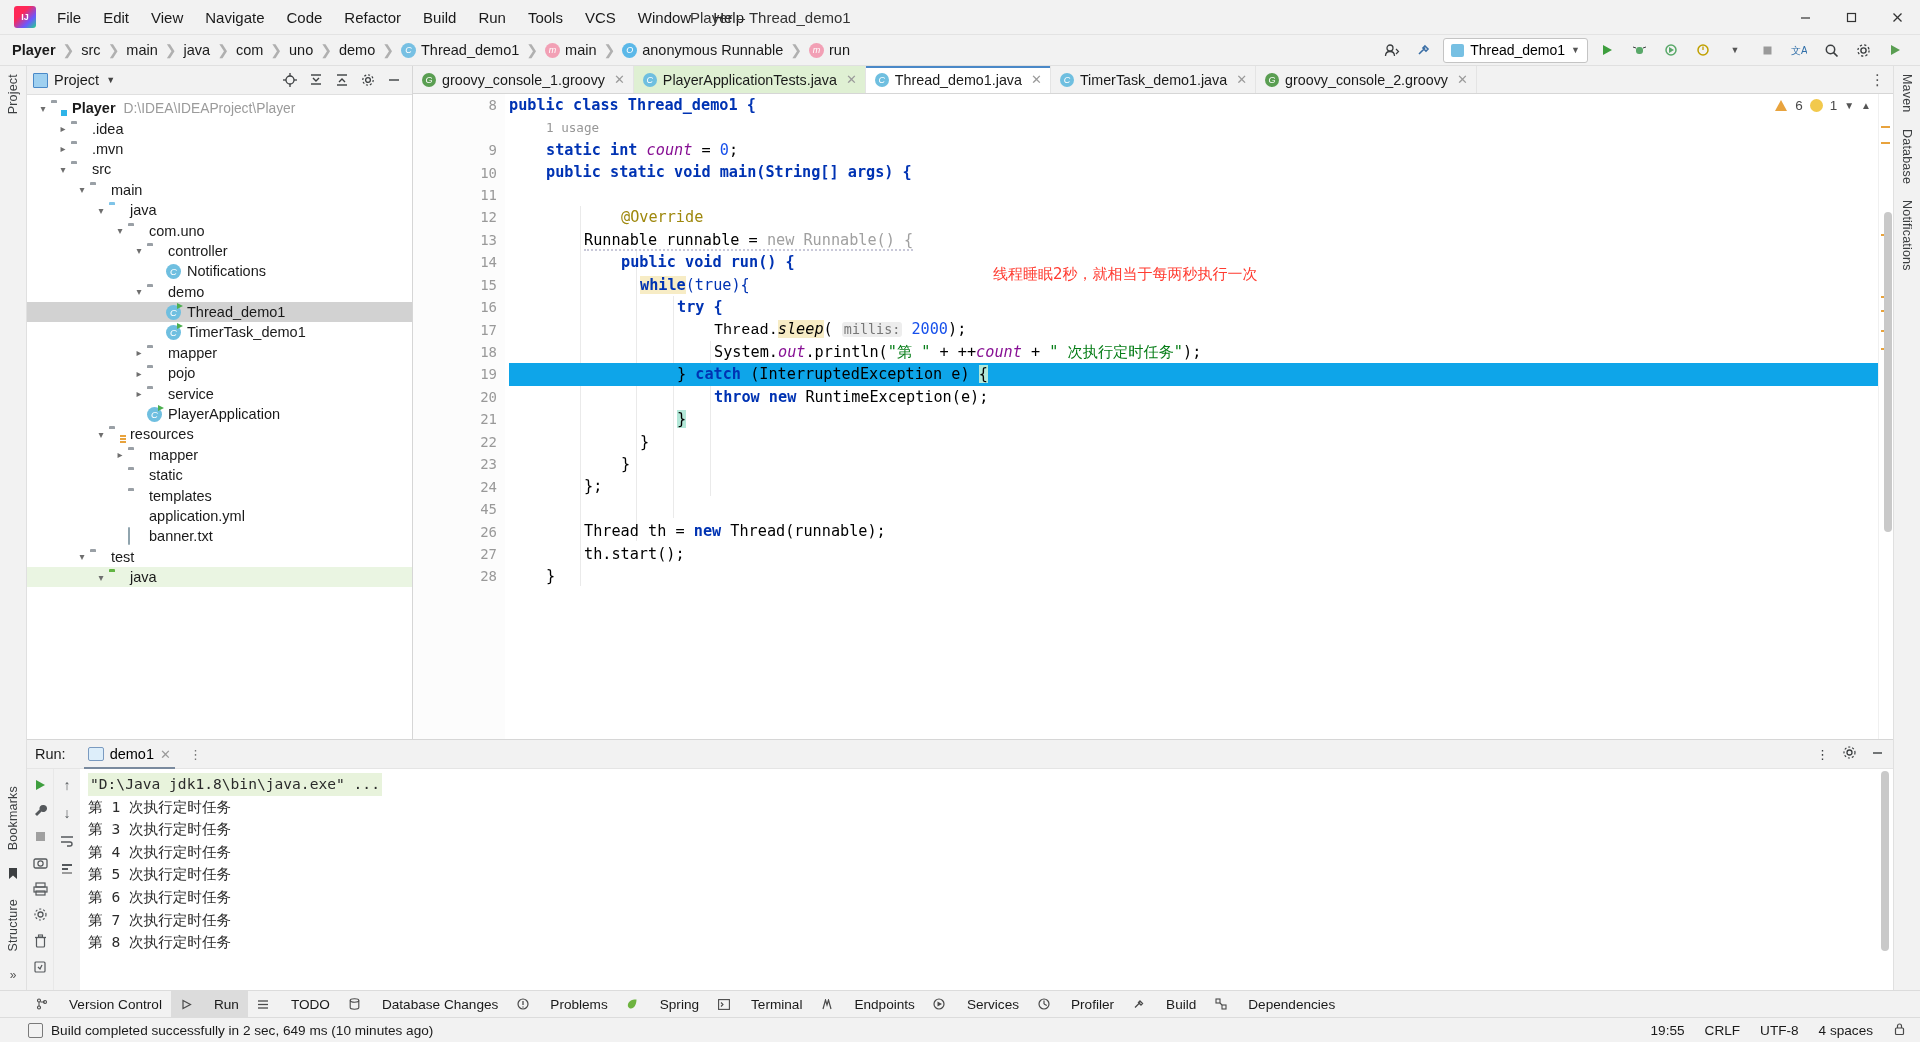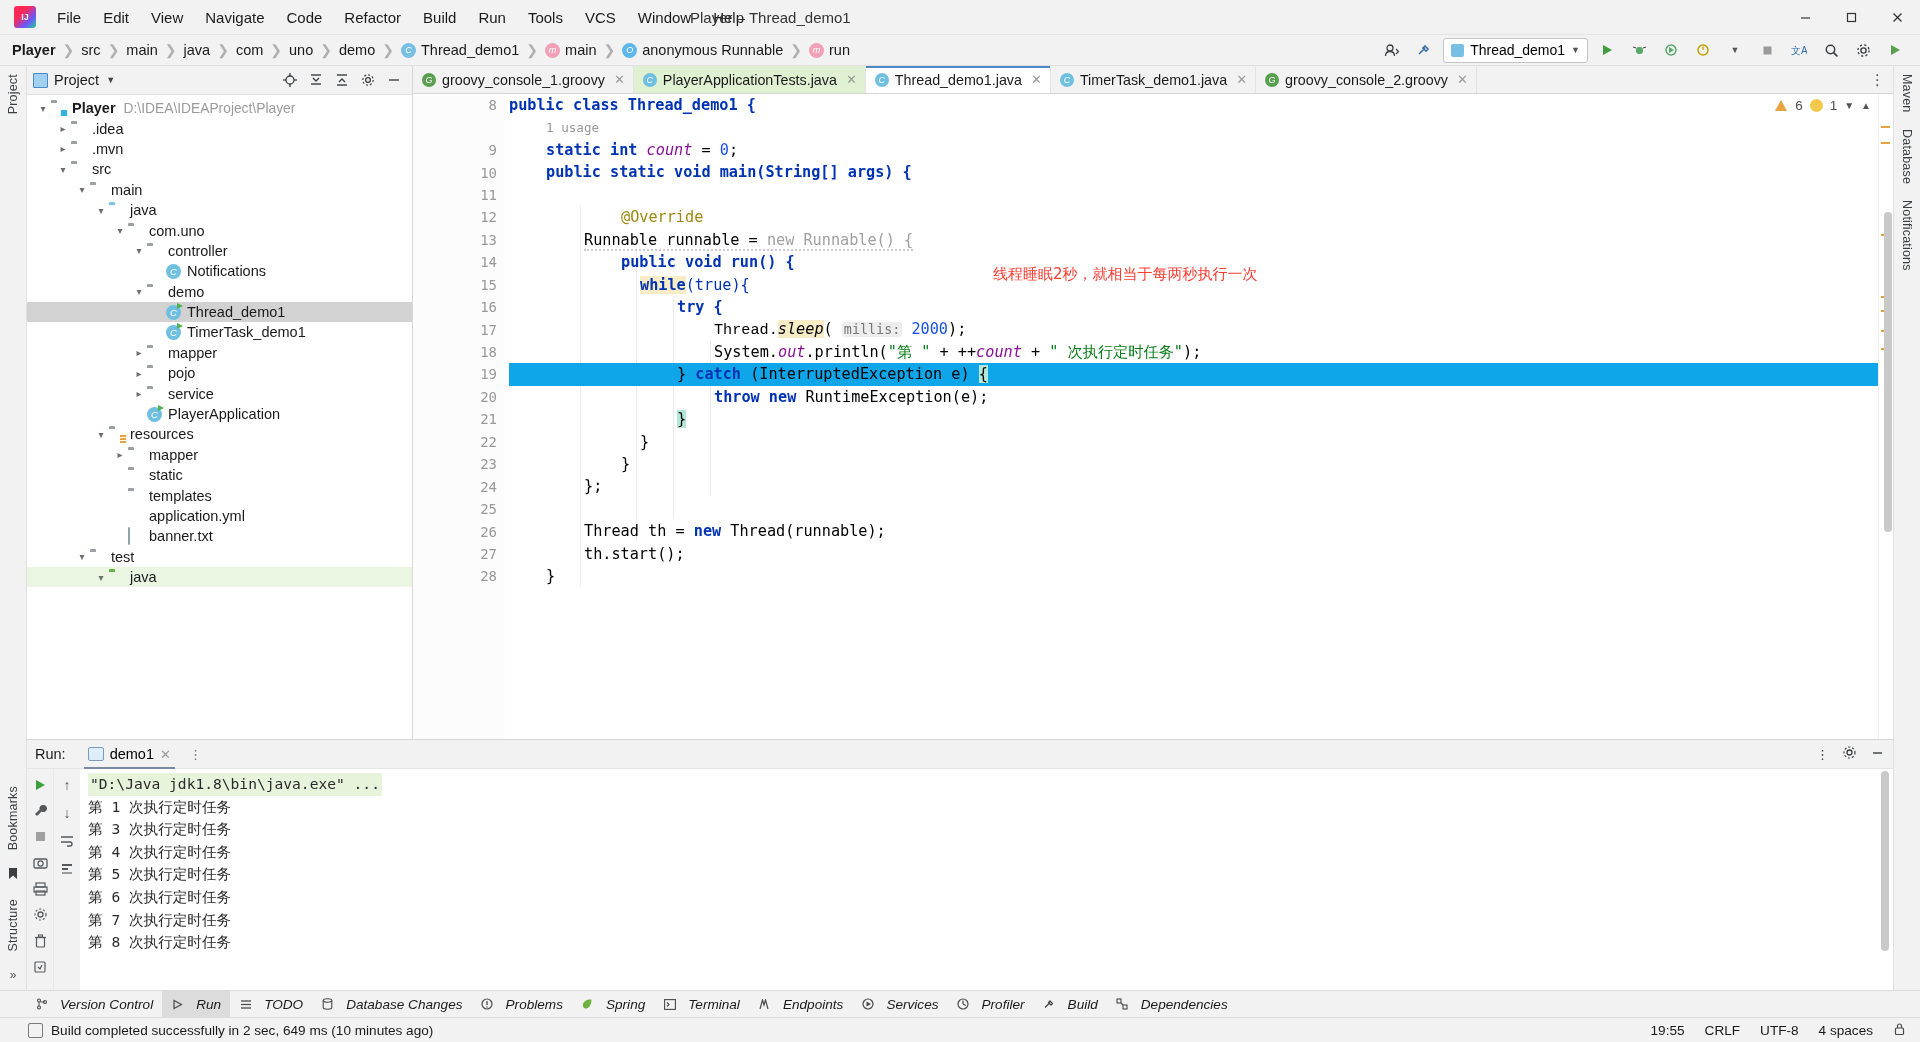--- a/index.html
+++ b/index.html
@@ -163,21 +163,21 @@
   .runtools2{width:26px;background:#f2f2f2;display:flex;flex-direction:column;align-items:center;
             gap:11px;padding-top:7px;flex:0 0 26px;}
   .rt{width:17px;height:17px;display:flex;align-items:center;justify-content:center;color:#55595c;font-size:14px;}
   .console{flex:1;padding:4px 0 0 8px;font-family:"DejaVu Sans Mono","Liberation Mono",monospace;
            font-size:14.6px;line-height:22.6px;color:#2b2b2b;overflow:hidden;position:relative;background:#fff;}
   .cmdline{background:#e8f3dc;display:inline-block;padding:0 2px;color:#2b2b2b;}
 
   
   .toolbar{height:26px;background:#f2f2f2;display:flex;align-items:center;flex:0 0 26px;
            border-top:1px solid #dcdcdc;padding-left:26px;font-size:13.6px;color:#1a1a1a;}
-  .tw{display:flex;align-items:center;gap:12px;padding:3px 9px;height:26px;box-sizing:border-box;font-style:italic;}
+  .tw{display:flex;align-items:center;gap:21px;padding:3px 9px;height:26px;box-sizing:border-box;}
   .tw.active{background:#dcdcdc;}
   .twico{width:13px;height:13px;display:inline-flex;align-items:center;justify-content:center;font-size:11px;color:#4a4a4a;}
 
   
   .status{height:24px;background:#f2f2f2;display:flex;align-items:center;flex:0 0 24px;
           border-top:1px solid #dcdcdc;font-size:13.6px;color:#1a1a1a;padding-left:28px;}
   .status-right{margin-left:auto;display:flex;align-items:center;gap:20px;padding-right:14px;}
   .stico{width:13px;height:13px;border:1.4px solid #7a7a7a;border-radius:2px;margin-right:8px;flex:0 0 13px;}
 </style>
 </head>
@@ -656,21 +656,21 @@
               <div class="gline">
                   <span>22</span>
                 </div>
               <div class="gline">
                   <span>23</span>
                 </div>
               <div class="gline">
                   <span>24</span>
                 </div>
               <div class="gline">
-                  <span>25</span>
+                  <span>45</span>
                 </div>
               <div class="gline">
                   <span>26</span>
                 </div>
               <div class="gline">
                   <span>27</span>
                 </div>
               <div class="gline">
                   <span>28</span>
                   <span class="fold">▾</span>

